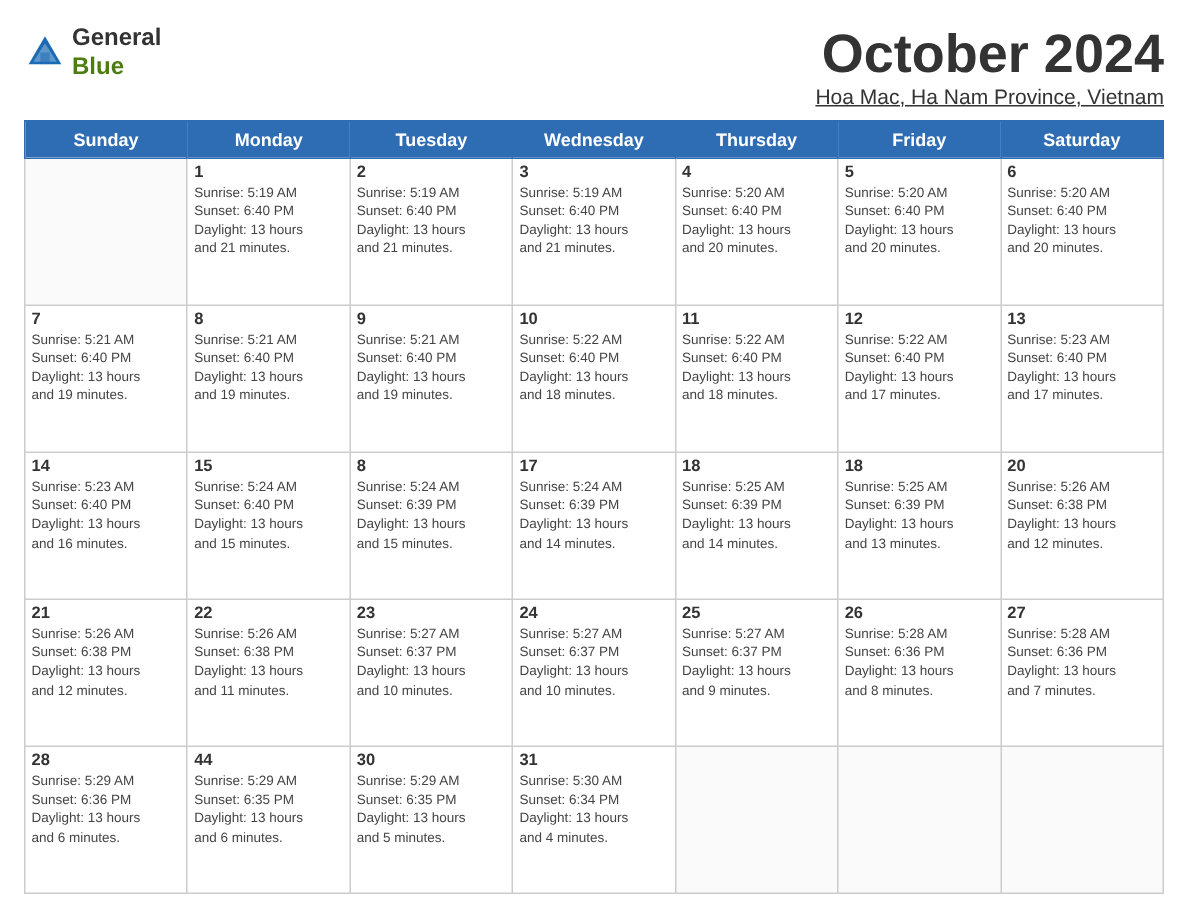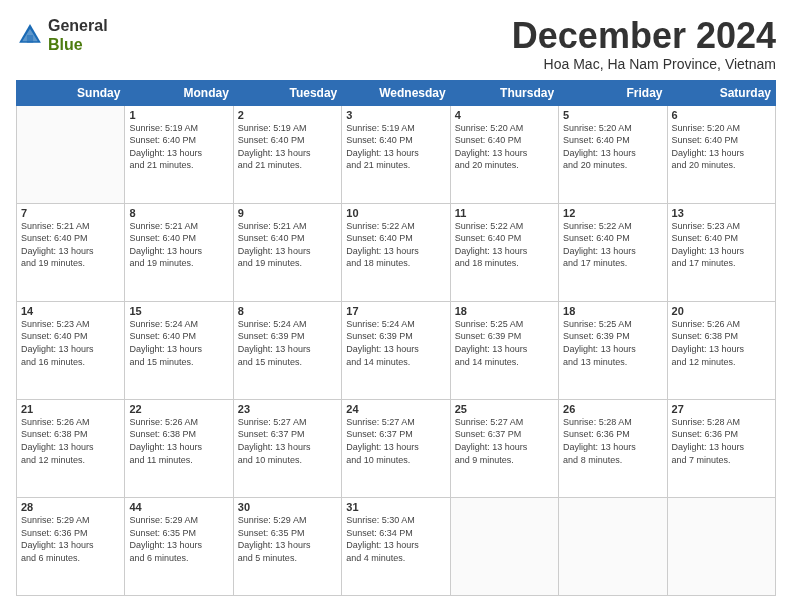--- a/index.html
+++ b/index.html
@@ -45,35 +45,36 @@
     }
     .month-year {
       font-size: 36px;
       font-weight: bold;
       color: #333;
       line-height: 1.1;
     }
     .location {
       font-size: 14px;
       color: #333;
+      text-decoration: underline;
     }
     .calendar {
       flex: 1;
       border: 1px solid #ccc;
       border-collapse: collapse;
       width: 100%;
       table-layout: fixed;
     }
     .calendar th {
       background-color: #2e6db4;
       color: #fff;
       font-size: 12px;
       font-weight: bold;
       padding: 5px 4px;
-      text-align: right;
+      text-align: center;
       border: 1px solid #2e6db4;
     }
     .calendar td {
       border: 1px solid #ccc;
       vertical-align: top;
       padding: 3px 4px;
       font-size: 9.5px;
       color: #333;
       height: 88px;
     }
@@ -102,21 +103,21 @@
         <polygon points="18,4 32,28 4,28" fill="#1a6ab5"></polygon>
         <polygon points="18,10 28,26 8,26" fill="#fff" opacity="0.3"></polygon>
         <rect x="14" y="18" width="8" height="10" fill="#1a6ab5" opacity="0.5"></rect>
       </svg>
       <div class="logo-text">
         <span class="logo-general">General</span><br>
         <span class="logo-blue">Blue</span>
       </div>
     </div>
     <div class="title-block">
-      <div class="month-year">December 2024</div>
+      <div class="month-year">October 2024</div>
       <div class="location">Hoa Mac, Ha Nam Province, Vietnam</div>
     </div>
   </div>
 
   <table class="calendar">
     <thead>
       <tr>
 
       <th>Sunday</th>
           <th>Monday</th>

